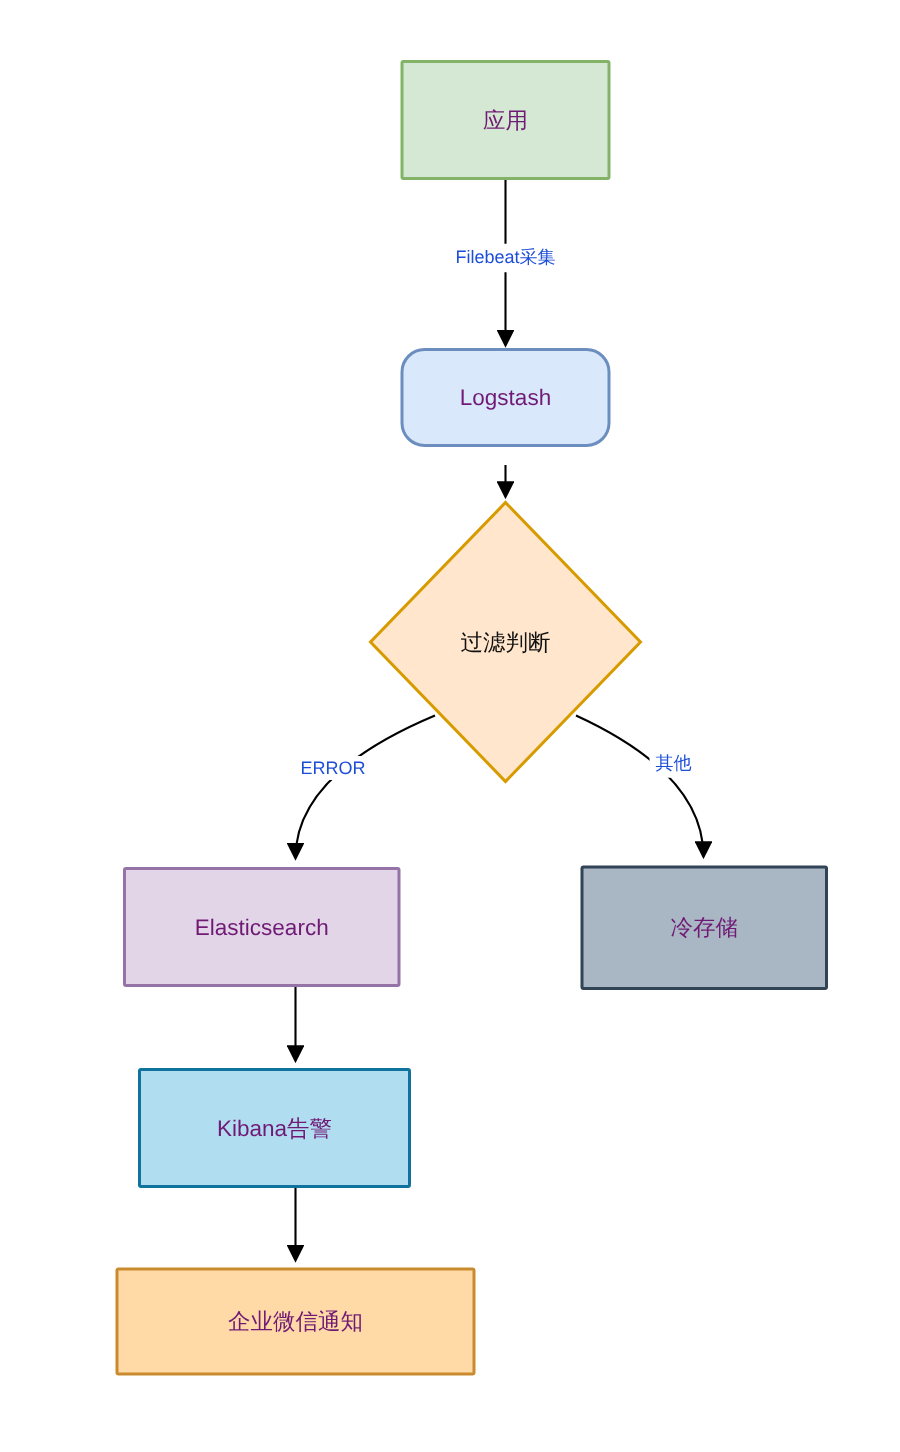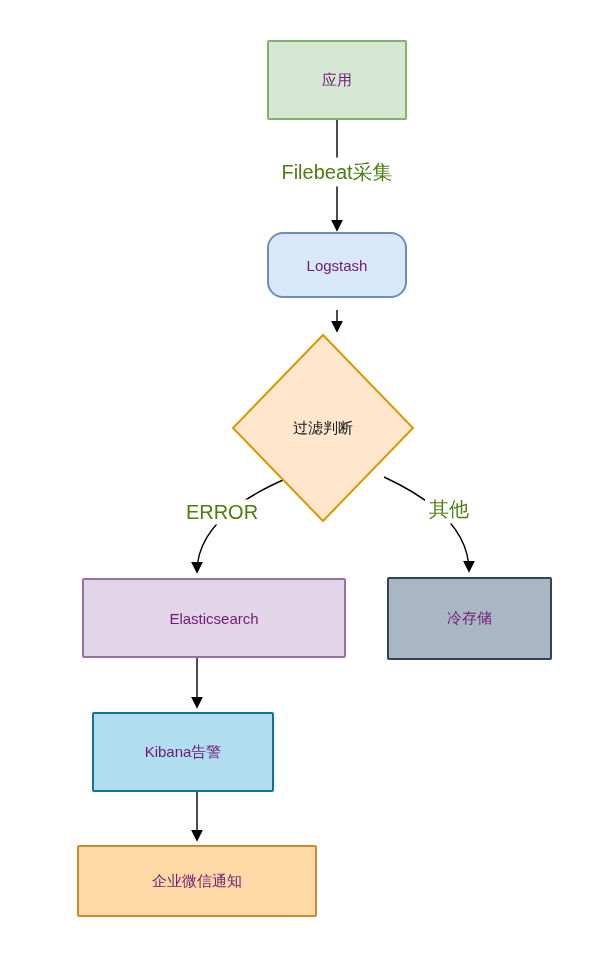--- a/index.html
+++ b/index.html
@@ -51,22 +51,22 @@
     align-items: center;
     justify-content: center;
     font-size: 15px;
     color: #111;
   }
   .edge-label {
     position: absolute;
     transform: translate(-50%, -50%);
     background: #ffffff;
     padding: 1px 4px;
-    font-size: 20px;
-    color: #4d7c0f;
+    font-size: 12px;
+    color: #1d4ed8;
     white-space: nowrap;
   }
   .watermark {
     position: absolute;
     right: 20px;
     top: 926px;
     font-size: 15px;
     font-weight: 700;
     color: #8b929c;
     letter-spacing: 0.5px;
@@ -92,28 +92,28 @@
   </svg>
 
   <div class="node" style="left: 267px; top: 40px; width: 140px; height: 80px; background-color: rgb(213, 232, 212); border-color: rgb(130, 179, 102);">
     <span>应用</span>
   </div>
 
   <div class="node rounded" style="left: 267px; top: 232px; width: 140px; height: 66px; background-color: rgb(218, 232, 252); border-color: rgb(108, 142, 191);">
     <span>Logstash</span>
   </div>
 
-  <div class="diamond-wrap" style="left:231px; top:333px; width:184px; height:190px;">
+  <div class="diamond-wrap" style="left:245px; top:333px; width:184px; height:190px;">
     <svg width="184" height="190" viewBox="0 0 184 190">
       <polygon points="92,2 182,95 92,188 2,95" stroke-width="2" style="fill: rgb(255, 230, 204); stroke: rgb(215, 155, 0);"></polygon>
     </svg>
     <div class="diamond-label">过滤判断</div>
   </div>
 
-  <div class="node" style="left: 82px; top: 578px; width: 264px; height: 80px; background-color: rgb(225, 213, 231); border-color: rgb(150, 115, 166);">
+  <div class="node" style="left: 82px; top: 578px; width: 185px; height: 80px; background-color: rgb(225, 213, 231); border-color: rgb(150, 115, 166);">
     <span>Elasticsearch</span>
   </div>
 
   <div class="node" style="left: 387px; top: 577px; width: 165px; height: 83px; background-color: rgb(169, 183, 196); border-color: rgb(49, 67, 84);">
     <span>冷存储</span>
   </div>
 
   <div class="node" style="left: 92px; top: 712px; width: 182px; height: 80px; background-color: rgb(177, 221, 240); border-color: rgb(16, 115, 158);">
     <span>Kibana告警</span>
   </div>

